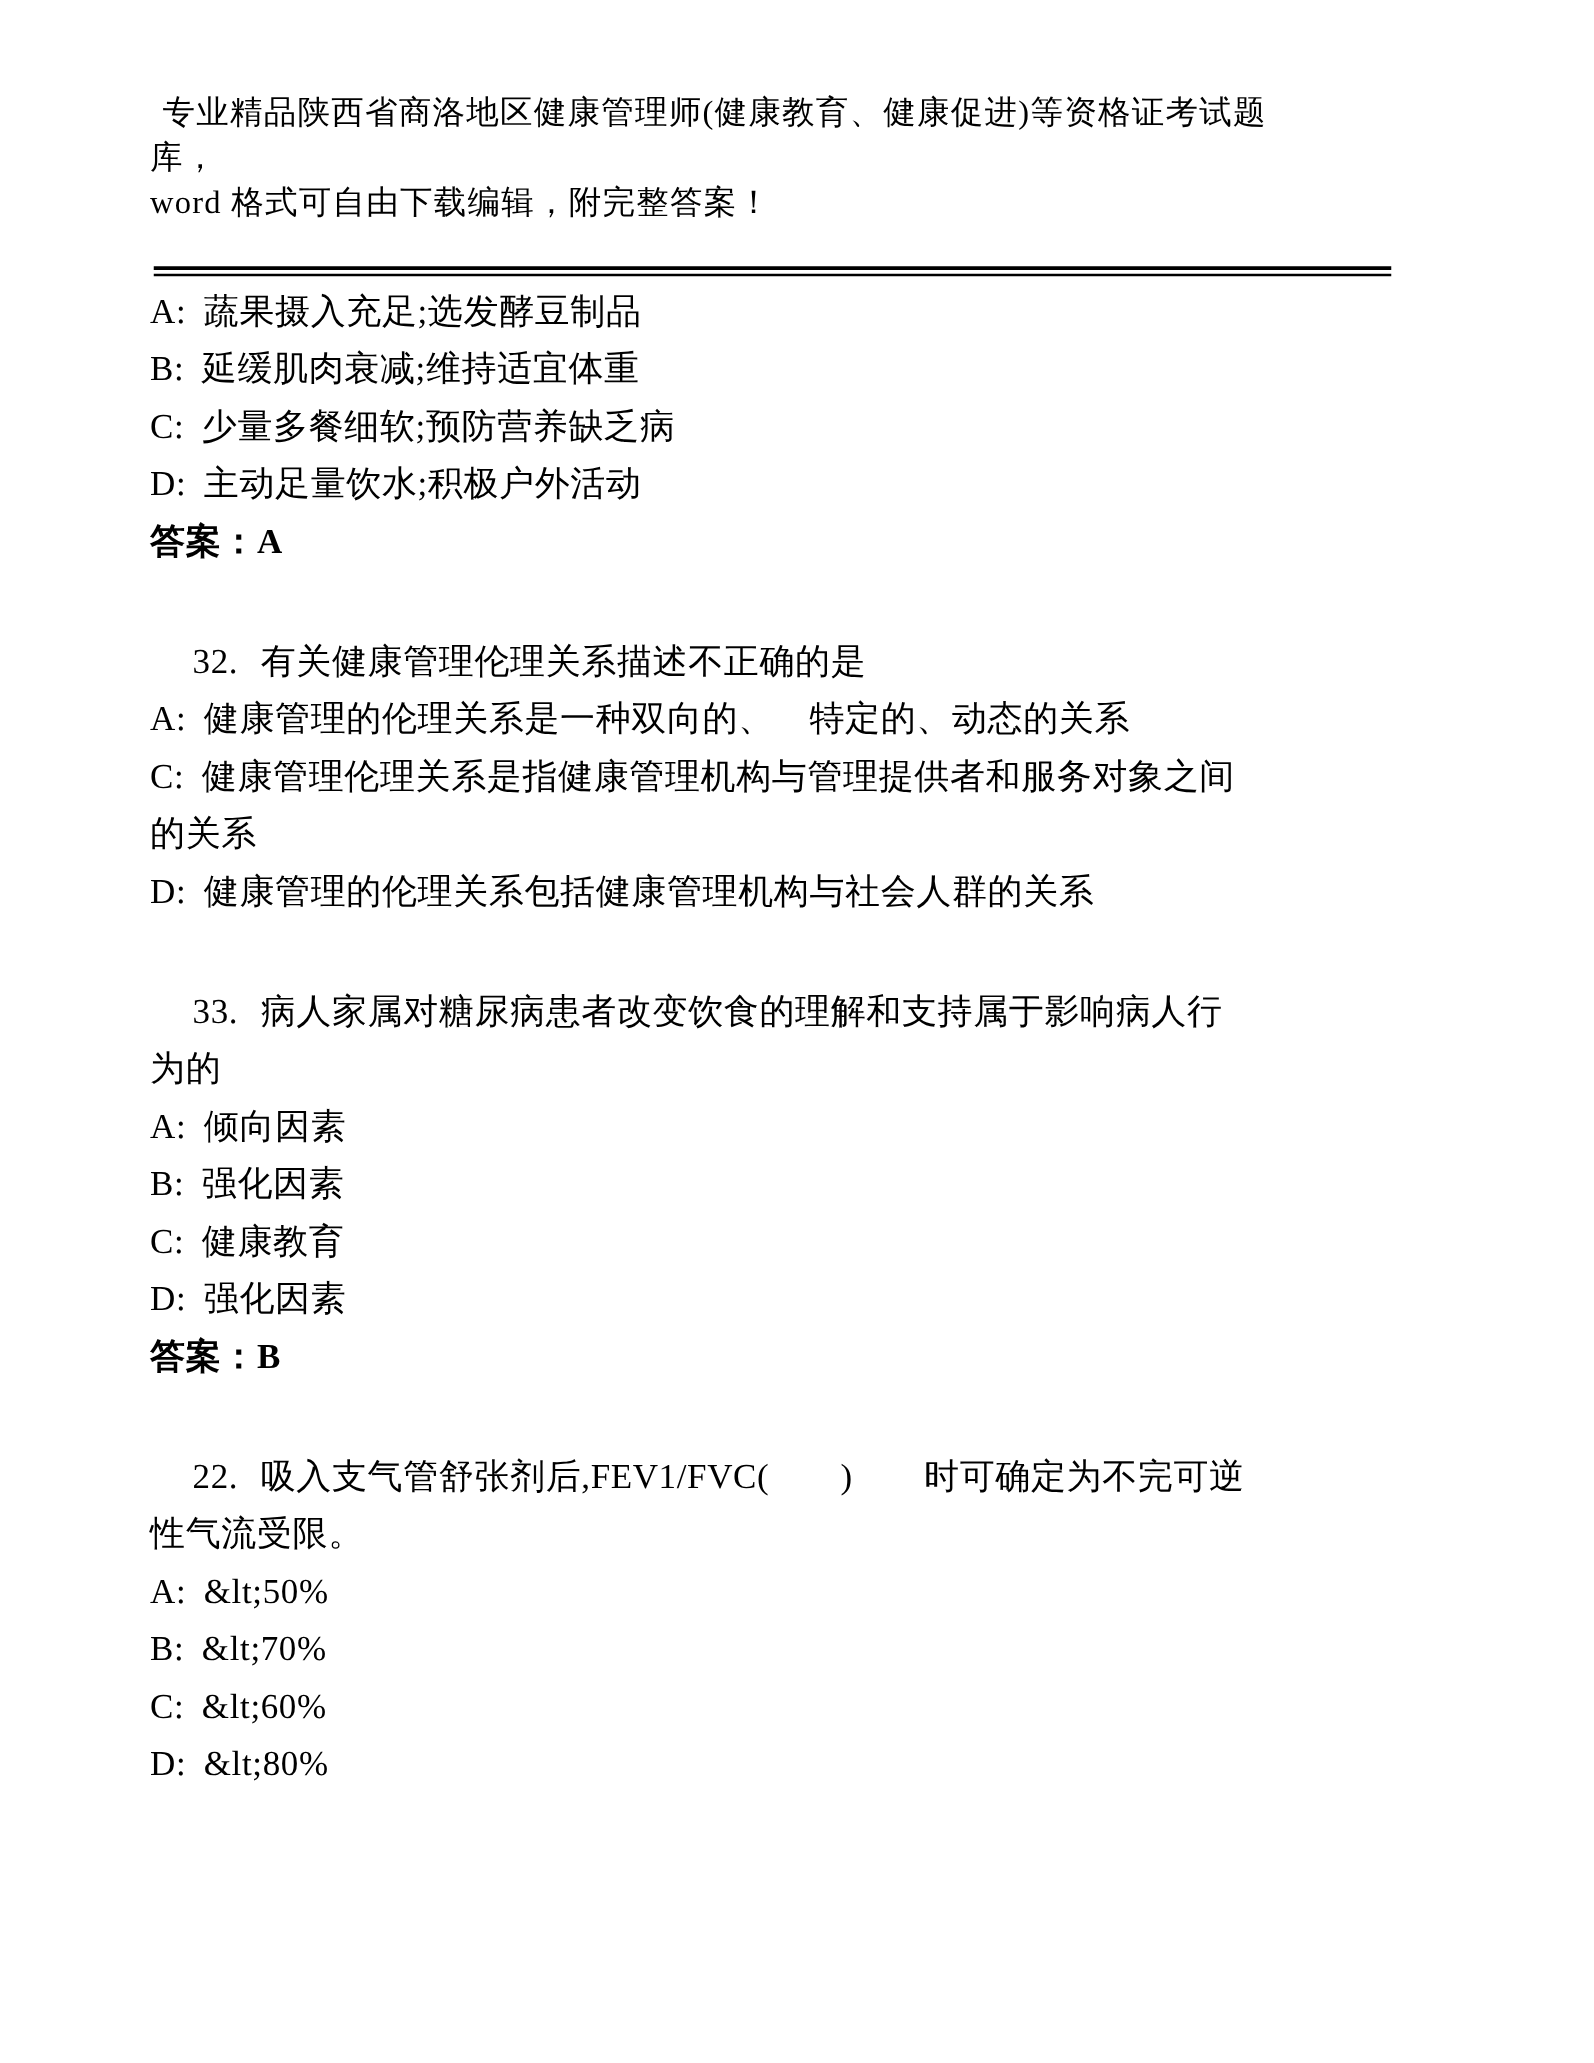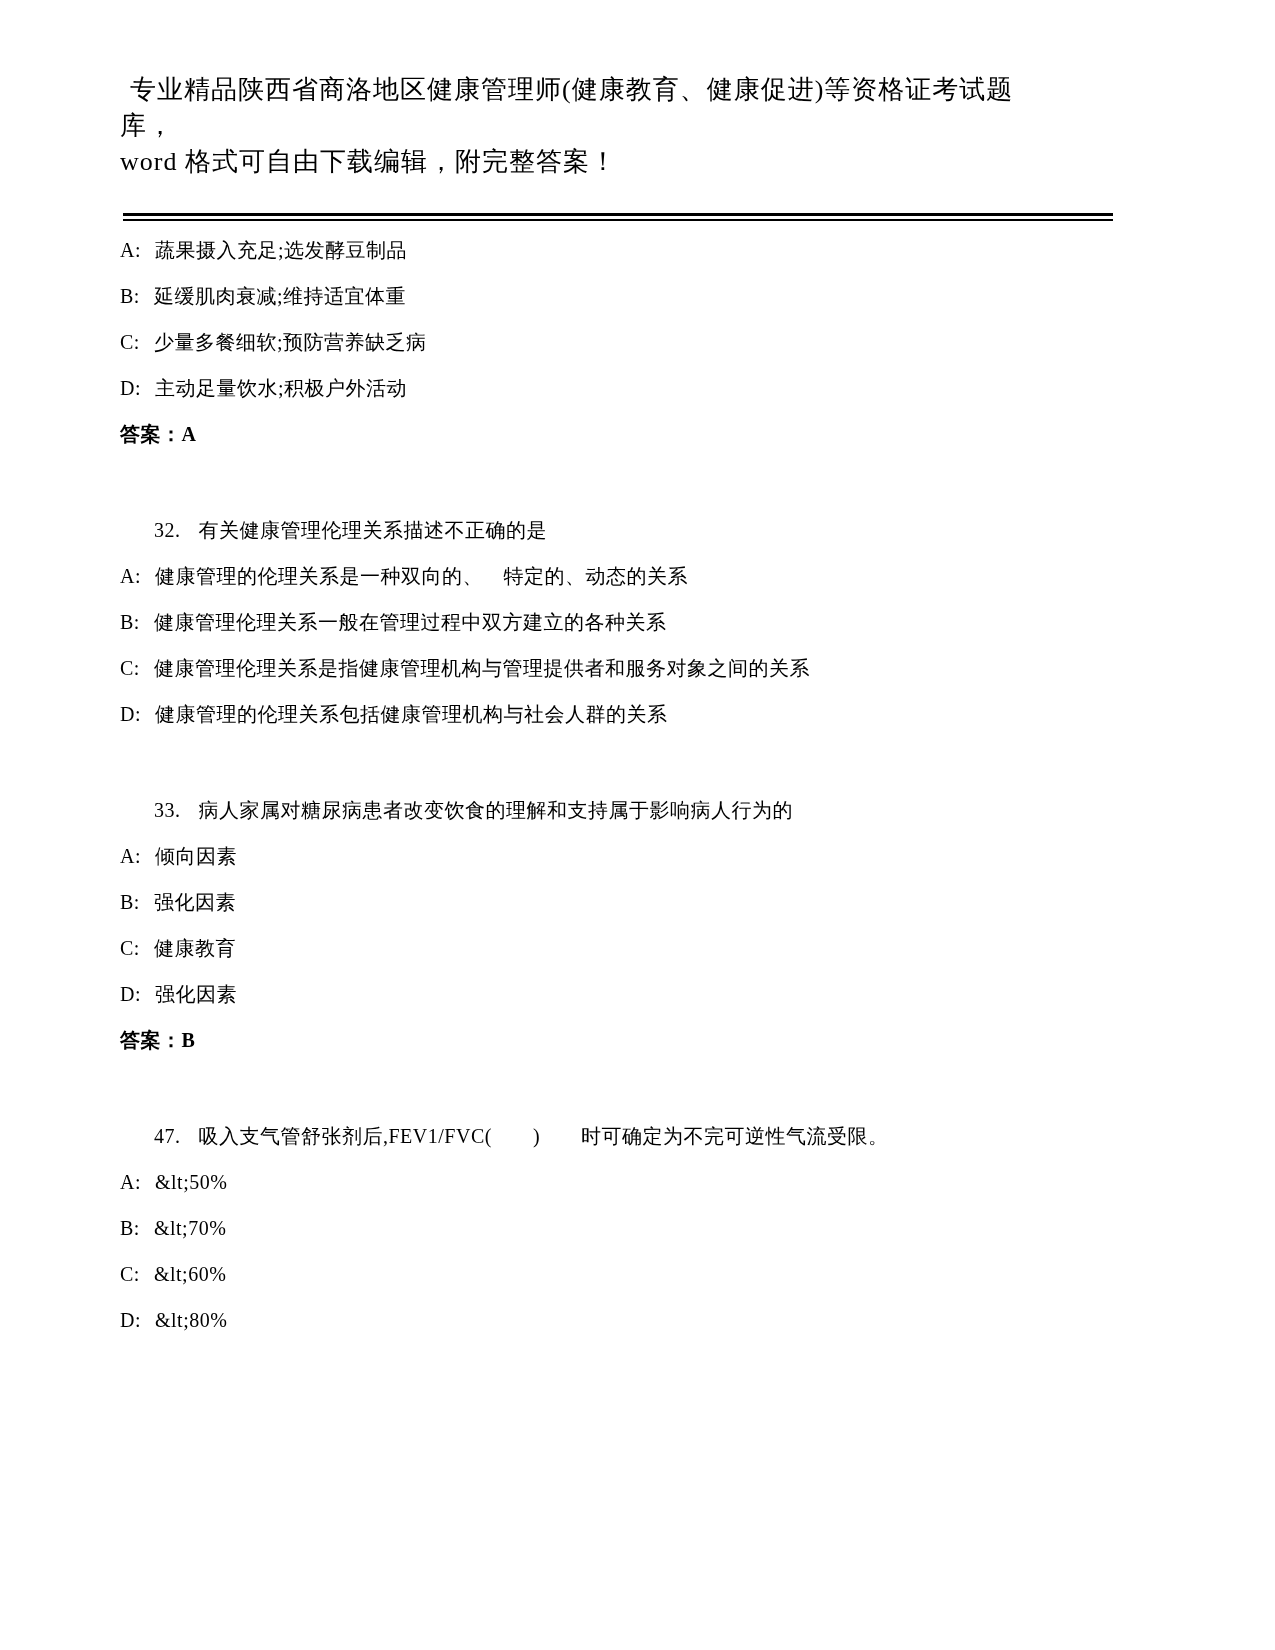--- a/index.html
+++ b/index.html
@@ -31,21 +31,21 @@
   .separator {
     width: 990px;
     height: 3px;
     margin-top: 33px;
     margin-left: 3px;
     border-top: 3px solid #000000;
     border-bottom: 2px solid #000000;
   }
   .question-block {
     width: 878px;
-    font-size: 20px;
+    font-size: 28px;
     line-height: 46px;
     letter-spacing: 0.5px;
   }
   .question-block.first {
     margin-top: 6px;
   }
   .question-block.spaced {
     margin-top: 50px;
   }
   .qnum {
@@ -89,23 +89,20 @@
   </div>
 
   <div class="question-block spaced">
     <div>
       <span class="qnum">32.</span><span>有关健康管理伦理关系描述不正确的是</span>
     </div>
     <div>
       <span class="opt-label">A:</span><span>健康管理的伦理关系是一种双向的、　特定的、动态的关系</span>
     </div>
     <div>
-      <span class="opt-label">B:</span><span>健康管理伦理关系一般在管理过程中双方建立的各种关系</span>
-    </div>
-    <div>
       <span class="opt-label">C:</span><span>健康管理伦理关系是指健康管理机构与管理提供者和服务对象之间的关系</span>
     </div>
     <div>
       <span class="opt-label">D:</span><span>健康管理的伦理关系包括健康管理机构与社会人群的关系</span>
     </div>
   </div>
 
   <div class="question-block spaced">
     <div>
       <span class="qnum">33.</span><span>病人家属对糖尿病患者改变饮食的理解和支持属于影响病人行为的</span>
@@ -120,21 +117,21 @@
       <span class="opt-label">C:</span><span>健康教育</span>
     </div>
     <div>
       <span class="opt-label">D:</span><span>强化因素</span>
     </div>
     <div class="answer">答案：B</div>
   </div>
 
   <div class="question-block spaced">
     <div>
-      <span class="qnum">47.</span><span>吸入支气管舒张剂后,FEV1/FVC(　　)　　时可确定为不完可逆性气流受限。</span>
+      <span class="qnum">22.</span><span>吸入支气管舒张剂后,FEV1/FVC(　　)　　时可确定为不完可逆性气流受限。</span>
     </div>
     <div>
       <span class="opt-label">A:</span><span>&amp;lt;50%</span>
     </div>
     <div>
       <span class="opt-label">B:</span><span>&amp;lt;70%</span>
     </div>
     <div>
       <span class="opt-label">C:</span><span>&amp;lt;60%</span>
     </div>

